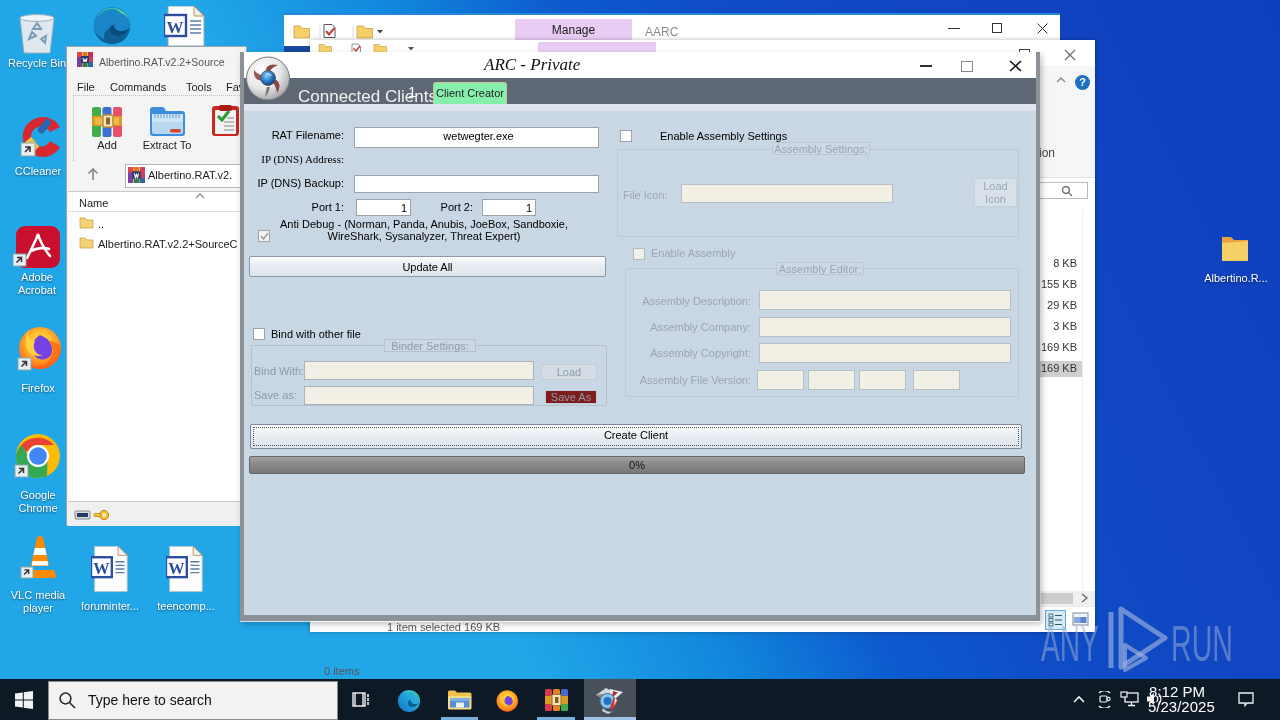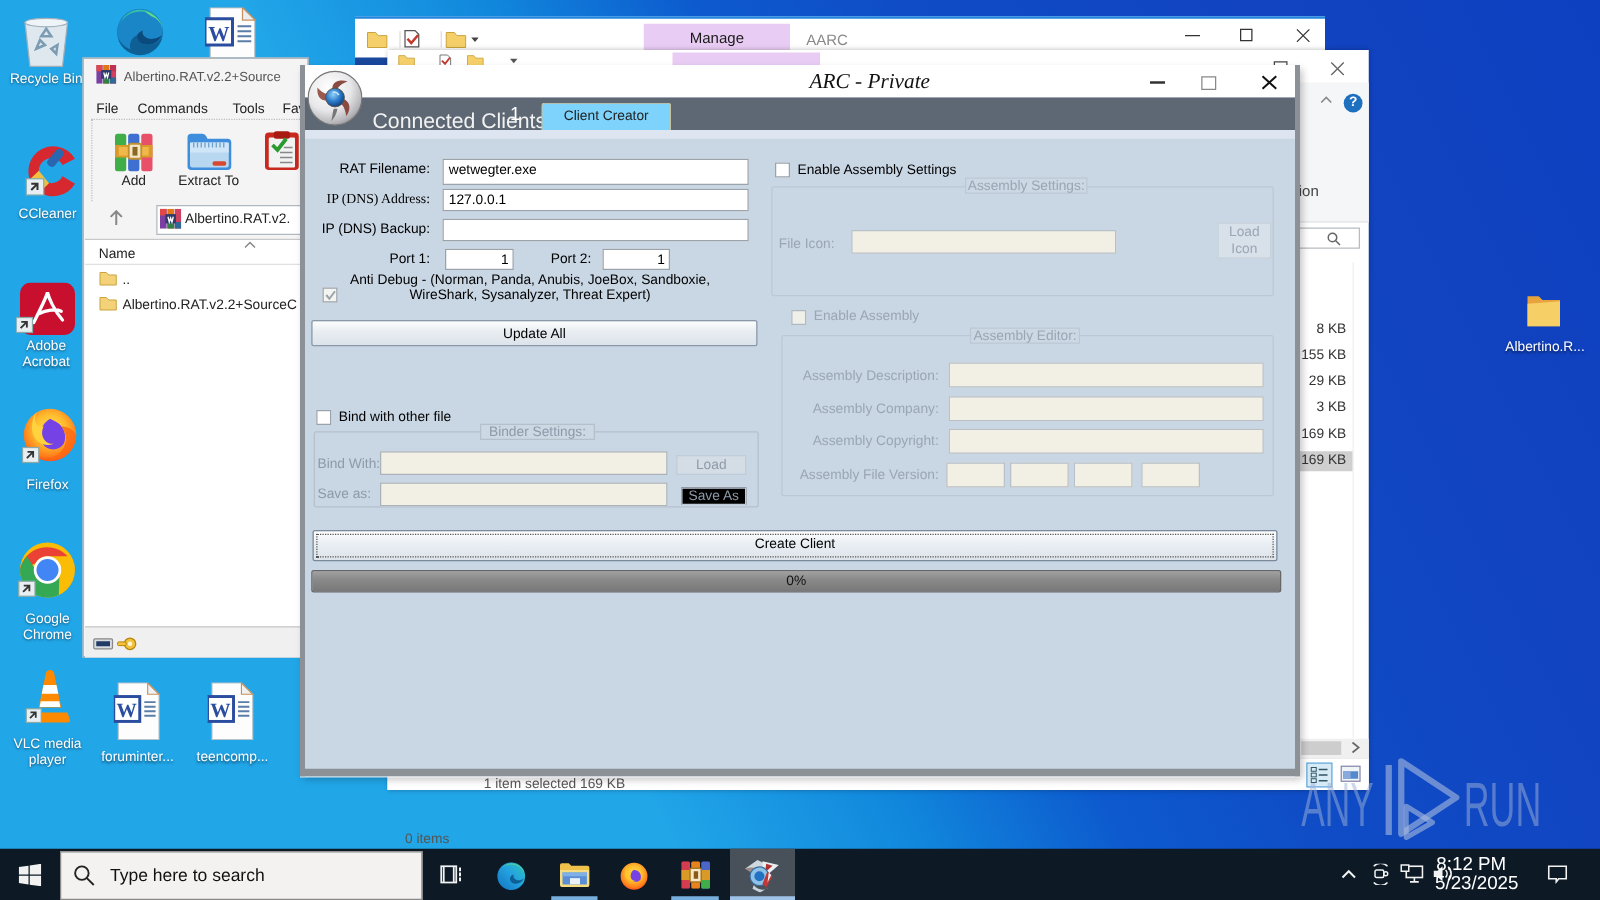--- a/index.html
+++ b/index.html
@@ -296,31 +296,31 @@
   <svg class="abs" style="left:26px; top:462px;" width="17" height="12" viewBox="0 0 17 12">
     <circle cx="11" cy="6" r="4.6" fill="#f2c23e" stroke="#b8860b" stroke-width="1"></circle>
     <circle cx="11" cy="6" r="1.8" fill="#fff6d8"></circle>
     <rect x="1" y="4.5" width="7" height="3" rx="1" fill="#f2c23e" stroke="#b8860b" stroke-width=".8"></rect>
   </svg>
 </div>
 
 <div class="abs" id="arc" style="left:240px; top:52px; width:800px; height:569px; background:#c9d6e4; border-left:4px solid #8b9196; border-right:4px solid #8b9196; border-bottom:6px solid #8b9196; box-shadow:0 1px 0 rgba(255,255,255,.8), 2px 3px 6px rgba(0,0,0,.25); font-size:11px; color:#000;">
 
   <div class="abs" style="left:0; top:0; width:792px; height:26px; background:#fff;"></div>
-  <div class="abs" style="left:240px; top:3px; width:260px; text-align:right; font-family:'Liberation Serif',serif; font-style:italic; font-size:17px; color:#111;">ARC - Private</div>
+  <div class="abs" style="left:240px; top:3px; width:260px; text-align:left; font-family:'Liberation Serif',serif; font-style:italic; font-size:17px; color:#111;">ARC - Private</div>
   <div class="abs" style="left:676px; top:13px; width:12px; height:2px; background:#333;"></div>
   <div class="abs" style="left:717px; top:9px; width:12px; height:11px; border:1px solid #888;"></div>
   <svg class="abs" style="left:765px; top:8px;" width="13" height="12" viewBox="0 0 13 12">
       <path d="M1 1 L12 11 M12 1 L1 11" stroke="#111" stroke-width="1.6"></path>
     </svg>
 
   <div class="abs" style="left:0; top:26px; width:792px; height:26px; background:#5d6874;"></div>
   <div class="abs" style="left:54px; top:35px; color:#f2f2f2; font-size:17px;">Connected Clients:</div>
   <div class="abs" style="left:164px; top:31px; color:#fff; font-size:15px;">1</div>
-  <div class="abs" style="left:189px; top:30px; width:104px; height:22px; background:#7dd3fc; border:1px solid #c8c2a0; border-bottom:none; border-radius:3px 3px 0 0; text-align:center; line-height:21px; color:#222;">Client Creator</div>
+  <div class="abs" style="left:189px; top:30px; width:74px; height:22px; background:#86efac; border:1px solid #c8c2a0; border-bottom:none; border-radius:3px 3px 0 0; text-align:center; line-height:21px; color:#222;">Client Creator</div>
 
   <div class="abs" style="left:0px; top:52px; width:792px; height:7px; background:#dde6f0;"></div>
 
   <svg class="abs" style="left:2px; top:4px;" width="44" height="45" viewBox="0 0 44 45">
     <defs>
       <radialGradient id="orb" cx="38%" cy="32%" r="75%">
         <stop offset="0%" stop-color="#ffffff"></stop>
           <stop offset="55%" stop-color="#e8e8ea"></stop>
           <stop offset="85%" stop-color="#b8b8bc"></stop>
           <stop offset="100%" stop-color="#909095"></stop>
@@ -334,23 +334,22 @@
     <circle cx="22" cy="22.5" r="21.5" fill="url(#orb)" stroke="#777" stroke-width="1"></circle>
     <path d="M22 22 C 16 10 24 7 32 9 C 25 12 23 15 24 18 Z" fill="#8a4a42"></path>
     <path d="M22 22 C 34 22 36 30 31 37 C 30 29 27 26 24 26 Z" fill="#8a4a42"></path>
     <path d="M22 22 C 12 28 7 22 8 14 C 13 20 18 20 20 18 Z" fill="#9a5a50"></path>
     <path d="M24 31 C 23 36 21 39 19 41 C 20 37 20 34 21 31 Z" fill="#777"></path>
     <circle cx="22" cy="22" r="7.5" fill="url(#eye)" stroke="#555" stroke-width=".8"></circle>
     <path d="M20 18 a4 4 0 0 1 5 2" stroke="#bfe4fa" stroke-width="1.4" fill="none"></path>
   </svg>
 
   <div class="abs" style="left:0px; top:77px; width:100px; text-align:right;">RAT Filename:</div>
-  <div class="abs" style="left:110px; top:75px; width:245px; height:21px; background:#fff; border:1px solid #9aa2aa; line-height:17px; padding-left:4px;">wetwegter.exe</div>
+  <div class="abs" style="left:110px; top:75px; width:245px; height:21px; background:#fff; border:1px solid #9aa2aa; line-height:17px; padding-left:4px;text-align:center;">wetwegter.exe</div>
   <div class="abs" style="left:0px; top:101px; width:100px; text-align:right;font-family:Liberation Serif, serif;">IP (DNS) Address:</div>
-  <div class="abs" style="left:110px; top:99px; width:245px; height:18px; background:#fff; border:1px solid #9aa2aa; line-height:17px; padding-left:4px;">127.0.0.1</div>
   <div class="abs" style="left:0px; top:125px; width:100px; text-align:right;">IP (DNS) Backup:</div>
   <div class="abs" style="left:110px; top:123px; width:245px; height:18px; background:#fff; border:1px solid #9aa2aa;"></div>
   <div class="abs" style="left:40px; top:149px; width:60px; text-align:right;">Port 1:</div>
   <div class="abs" style="left:112px; top:147px; width:55px; height:17px; background:#fff; border:1px solid #9aa2aa; line-height:16px; text-align:right; padding-right:3px;">1</div>
   <div class="abs" style="left:178px; top:149px; width:51px; text-align:right;">Port 2:</div>
   <div class="abs" style="left:238px; top:147px; width:54px; height:17px; background:#fff; border:1px solid #9aa2aa; line-height:16px; text-align:right; padding-right:3px;">1</div>
   <div class="abs" style="left:14px; top:178px; width:12px; height:12px; background:#f4f4f0; border:1px solid #9aa2aa;"></div>
   <svg class="abs" style="left:16px; top:180px;" width="9" height="9" viewBox="0 0 9 9">
       <path d="M1 4 L3.5 7 L8 1" stroke="#9aa2aa" stroke-width="1.6" fill="none"></path>
     </svg>
@@ -359,24 +358,24 @@
 
   <div class="abs" style="left:9px; top:276px; width:12px; height:12px; background:#fff; border:1px solid #9aa2aa;"></div>
   <div class="abs" style="left:27px; top:276px;">Bind with other file</div>
   <div class="abs" style="left:7px; top:293px; width:356px; height:61px; border:1px solid #b4c0cc; border-radius:2px;"></div>
   <div class="abs" style="left:140px; top:287px; width:92px; height:13px; background:#ccd8e4; border:1px solid #b4c0cc; color:#8d9aa8; text-align:center; font-size:11px; line-height:12px;">Binder Settings:</div>
   <div class="abs" style="left:10px; top:313px; color:#8d9aa8;">Bind With:</div>
   <div class="abs" style="left:60px; top:309px; width:230px; height:19px; background:#f2efe4; border:1px solid #aab2ba;"></div>
   <div class="abs" style="left:297px; top:312px; width:56px; height:16px; background:#d4dde6; border:1px solid #c0ccd8; color:#8d9aa8; text-align:center; line-height:15px;">Load</div>
   <div class="abs" style="left:10px; top:337px; color:#8d9aa8;">Save as:</div>
   <div class="abs" style="left:60px; top:334px; width:230px; height:19px; background:#f2efe4; border:1px solid #aab2ba;"></div>
-  <div class="abs" style="left:301px; top:338px; width:52px; height:14px; background:#000000; border:1px solid #c0ccd8; color:#8d9aa8; text-align:center; line-height:13px;">Save As</div>
+  <div class="abs" style="left:301px; top:338px; width:52px; height:14px; background:#7f1d1d; border:1px solid #c0ccd8; color:#8d9aa8; text-align:center; line-height:13px;">Save As</div>
 
   <div class="abs" style="left:376px; top:78px; width:12px; height:12px; background:#fff; border:1px solid #9aa2aa;"></div>
-  <div class="abs" style="left:394px; top:78px;">Enable Assembly Settings</div>
+  <div class="abs" style="left:416px; top:78px;">Enable Assembly Settings</div>
   <div class="abs" style="left:373px; top:97px; width:402px; height:88px; border:1px solid #bcc8d4; border-radius:2px;"></div>
   <div class="abs" style="left:528px; top:90px; width:98px; height:13px; background:#ccd8e4; border:1px solid #bcc8d4; color:#9aa6b4; text-align:center; line-height:12px;">Assembly Settings:</div>
   <div class="abs" style="left:379px; top:137px; color:#9aa6b4;">File Icon:</div>
   <div class="abs" style="left:437px; top:132px; width:212px; height:19px; background:#f2efe4; border:1px solid #b8c0c8;"></div>
   <div class="abs" style="left:730px; top:126px; width:43px; height:29px; background:#d8e0ea; border:1px solid #c4d0da; color:#9aa6b4; text-align:center; line-height:13px; padding-top:1px;">Load<br>Icon</div>
   <div class="abs" style="left:389px; top:196px; width:12px; height:12px; background:#f0f0ea; border:1px solid #b0b8c0;"></div>
   <div class="abs" style="left:407px; top:195px; color:#9aa6b4;">Enable Assembly</div>
   <div class="abs" style="left:381px; top:216px; width:394px; height:129px; border:1px solid #bcc8d4; border-radius:2px;"></div>
   <div class="abs" style="left:532px; top:210px; width:88px; height:13px; background:#ccd8e4; border:1px solid #bcc8d4; color:#9aa6b4; text-align:center; line-height:12px;">Assembly Editor:</div>
   <div class="abs" style="left:396px; top:243px; width:111px; text-align:right; color:#9aa6b4;">Assembly Description:</div>

